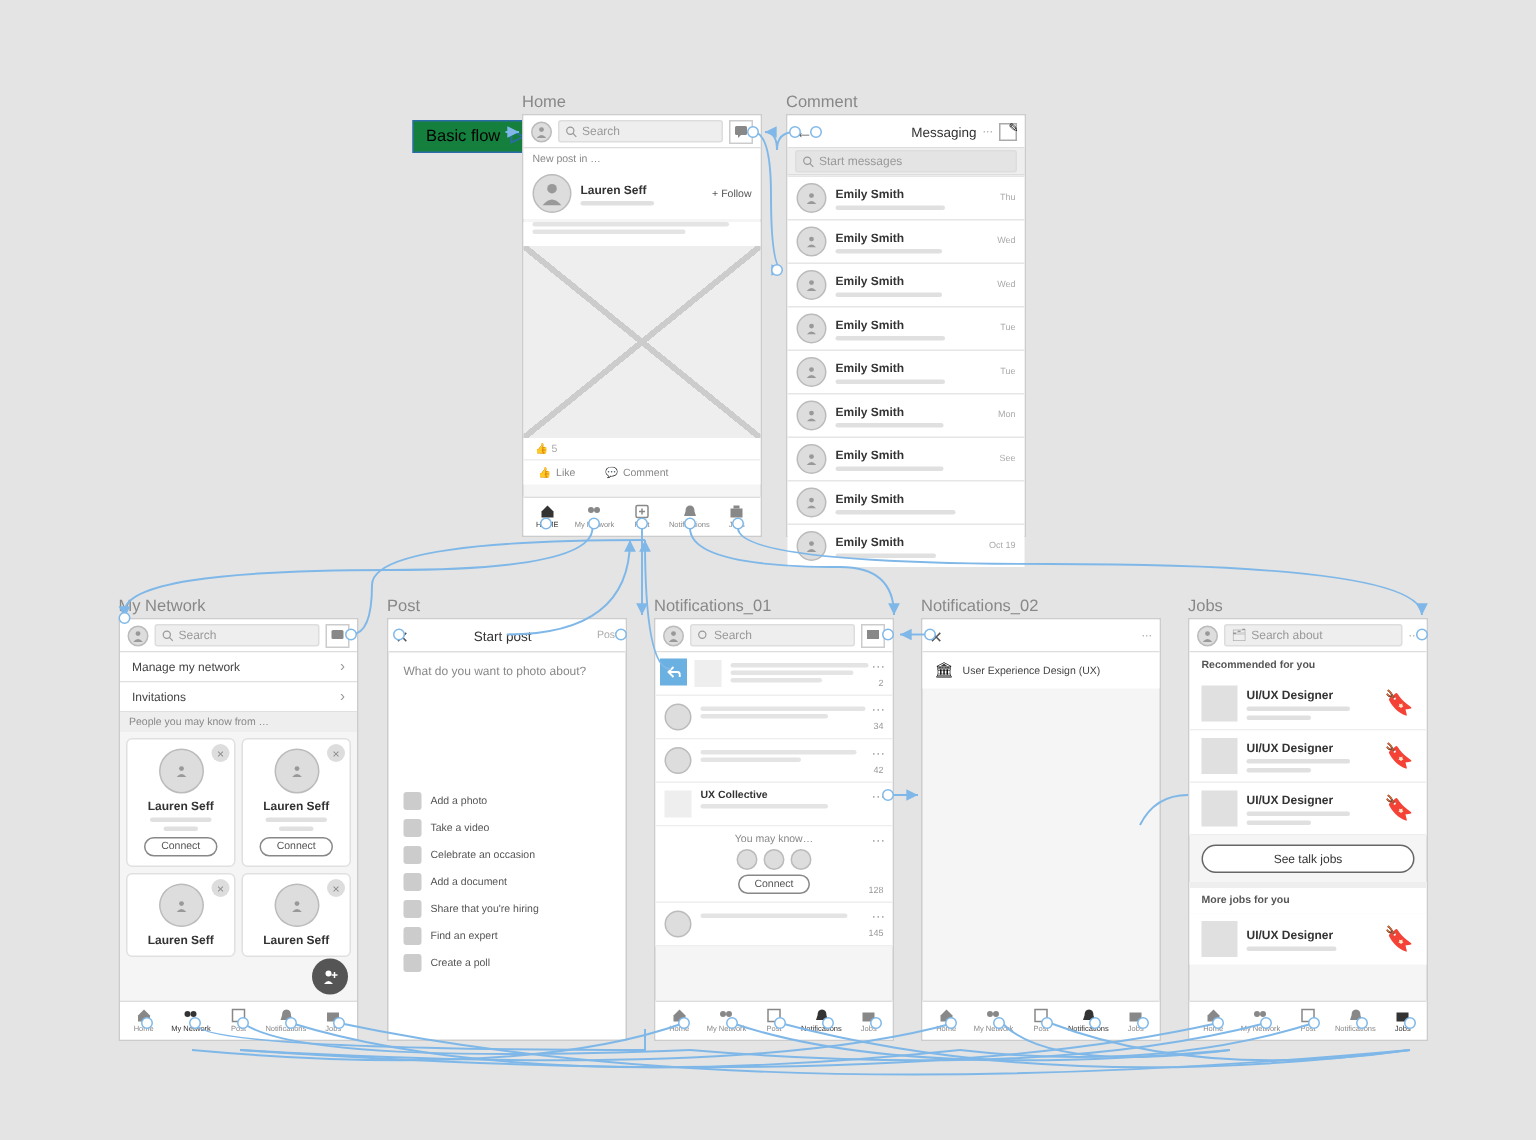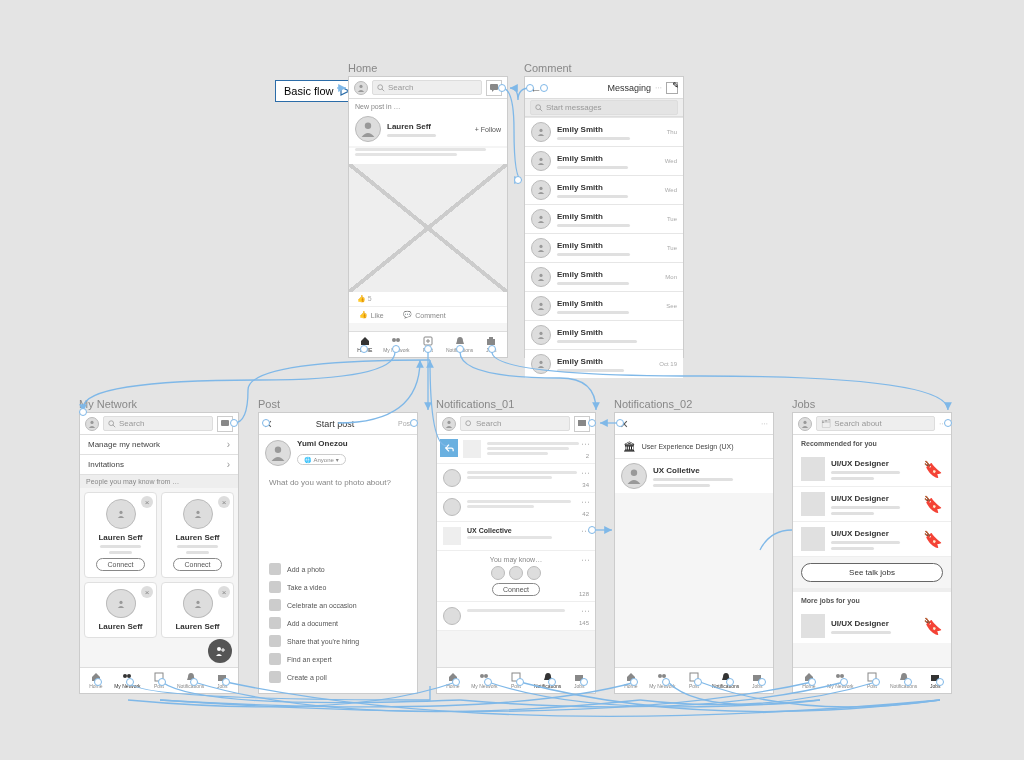--- a/index.html
+++ b/index.html
@@ -1,19 +1,19 @@
 <!DOCTYPE html>
 <html><head>
 <meta charset="utf-8">
 <style>
 *{box-sizing:border-box;margin:0;padding:0;font-family:-apple-system,Helvetica,Arial,sans-serif;}
 body{background:#e4e4e4;width:1024px;height:760px;overflow:hidden;position:relative;}
 #stage{position:absolute;inset:0;}
 .label{position:absolute;font-size:11px;color:#888;}
-.badge{position:absolute;background:#ffffff;border:1px solid #2b6ca8;font-size:11px;padding:4px 10px 4px 8px;display:flex;align-items:center;gap:6px;}
+.badge{position:absolute;background:#15803d;border:1px solid #2b6ca8;font-size:11px;padding:4px 10px 4px 8px;display:flex;align-items:center;gap:6px;}
 .badge svg{width:10px;height:10px;}
 .screen{position:absolute;background:#f5f5f5;border:1px solid #ccc;}
 .bar{background:#fff;border-bottom:1px solid #ddd;display:flex;align-items:center;padding:3px 5px;gap:4px;height:22px;}
 .navrow{background:#fff;border-bottom:1px solid #e0e0e0;display:flex;align-items:center;justify-content:space-between;padding:4px 8px;font-size:8px;color:#444;}
 .navrow .chev{color:#999;font-size:10px;}
 .avatar{width:14px;height:14px;border-radius:50%;background:#ddd;border:1px solid #bbb;display:flex;align-items:center;justify-content:center;}
 .avatar svg{width:8px;height:8px;fill:#999;}
 .av-lg{width:26px;height:26px;}
 .av-lg svg{width:16px;height:16px;}
 .search{flex:1;background:#eee;border:1px solid #ddd;border-radius:2px;font-size:8px;color:#999;padding:2px 4px;display:flex;align-items:center;gap:3px;}
@@ -427,32 +427,20 @@
         </div>
   </div>
 </div>
 
 <div class="screen" style="left:258px;top:412px;width:160px;height:282px;background:#fff;">
   <div class="bar" style="justify-content:space-between;">
     <span style="font-size:14px;color:#555;">×</span>
     <span style="font-size:9px;color:#333;">Start post</span>
     <span class="tiny" style="color:#aaa;">Post</span>
   </div>
-  <div class="row">
-    <div class="avatar av-lg">
-          <svg viewBox="0 0 10 10">
-            <circle cx="5" cy="3" r="2"></circle>
-            <path d="M1 10 Q5 5 9 10"></path>
-          </svg>
-        </div>
-    <div>
-      <div class="name">Yumi Onezou</div>
-      <div class="pill">🌐 <span>Anyone</span> ▾</div>
-    </div>
-  </div>
   <div style="padding:8px 10px;font-size:8px;color:#888;height:90px;">What do you want to photo about?</div>
   <div style="padding:0 10px;" id="post-actions">
         <div class="post-action">
           <div class="ic"></div>
           <span>Add a photo</span>
         </div>
         <div class="post-action">
           <div class="ic"></div>
           <span>Take a video</span>
         </div>
@@ -597,33 +585,20 @@
 <div class="screen" style="left:614px;top:412px;width:160px;height:282px;">
   <div class="bar" style="justify-content:space-between;">
     <span style="font-size:14px;color:#555;">×</span>
     <span></span>
     <span class="thin">⋯</span>
   </div>
   <div class="bg-acc-card">
     <div class="titlebar">
       <span style="font-size:10px;">🏛</span>
       <span class="tiny" style="color:#444;">User Experience Design (UX)</span>
-    </div>
-  </div>
-  <div class="row sep">
-    <div class="avatar av-lg">
-          <svg viewBox="0 0 10 10">
-            <circle cx="5" cy="3" r="2"></circle>
-            <path d="M1 10 Q5 5 9 10"></path>
-          </svg>
-        </div>
-    <div style="flex:1;">
-      <div class="name">UX Colletive</div>
-      <div class="sub" style="width:70%;"></div>
-      <div class="sub" style="width:50%;"></div>
     </div>
   </div>
   <div class="tabbar">
     <div class="tab">
           <svg viewBox="0 0 10 10">
             <path d="M1 5 L5 1 L9 5 V9 H1 Z"></path>
           </svg>
           <span>Home</span>
         </div>
     <div class="tab">

